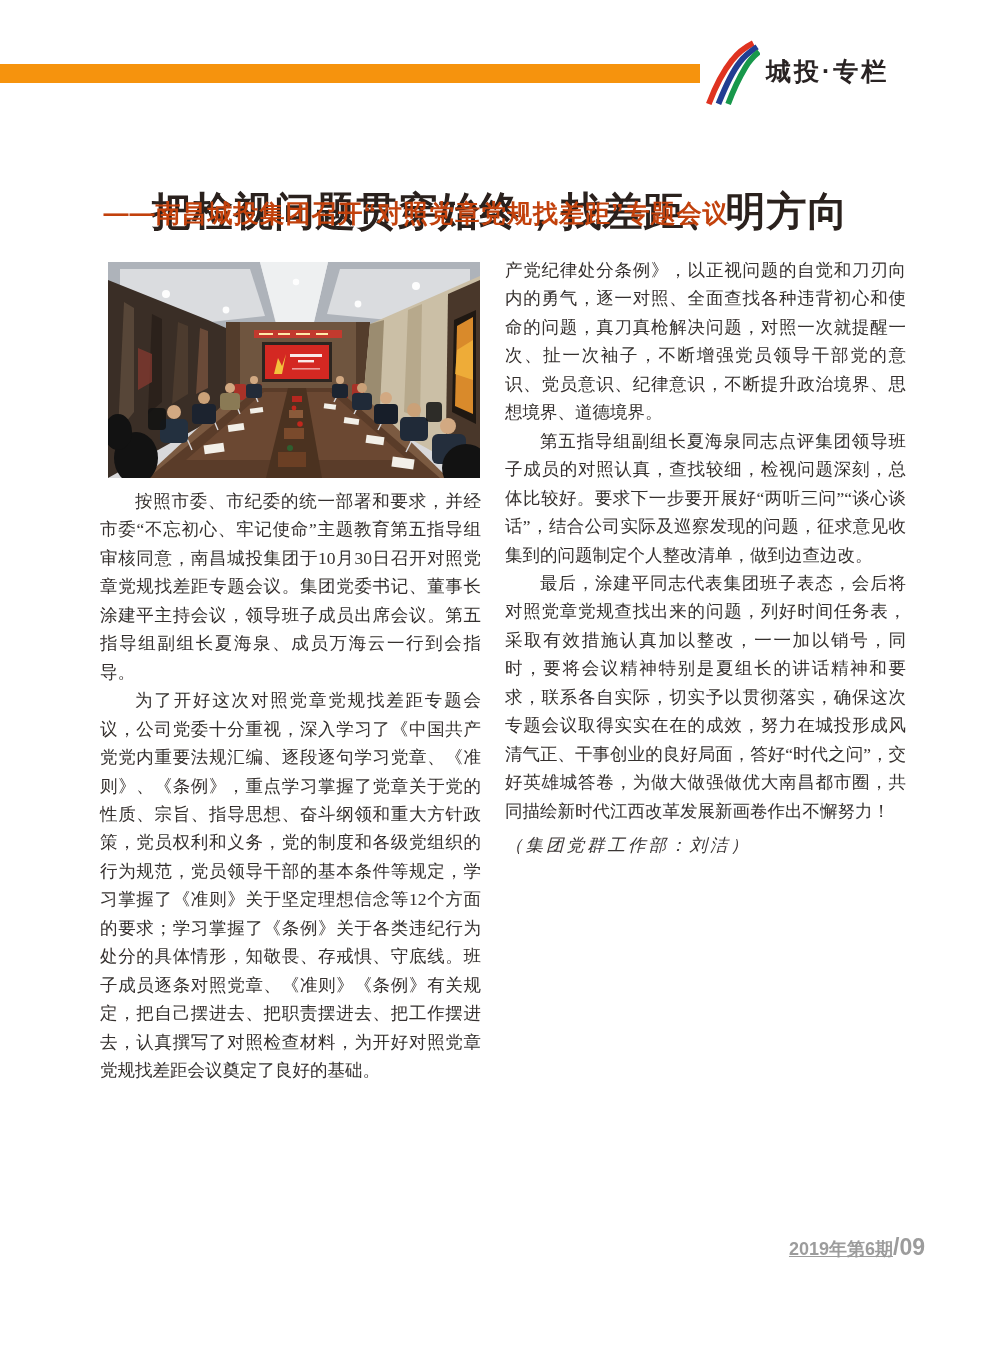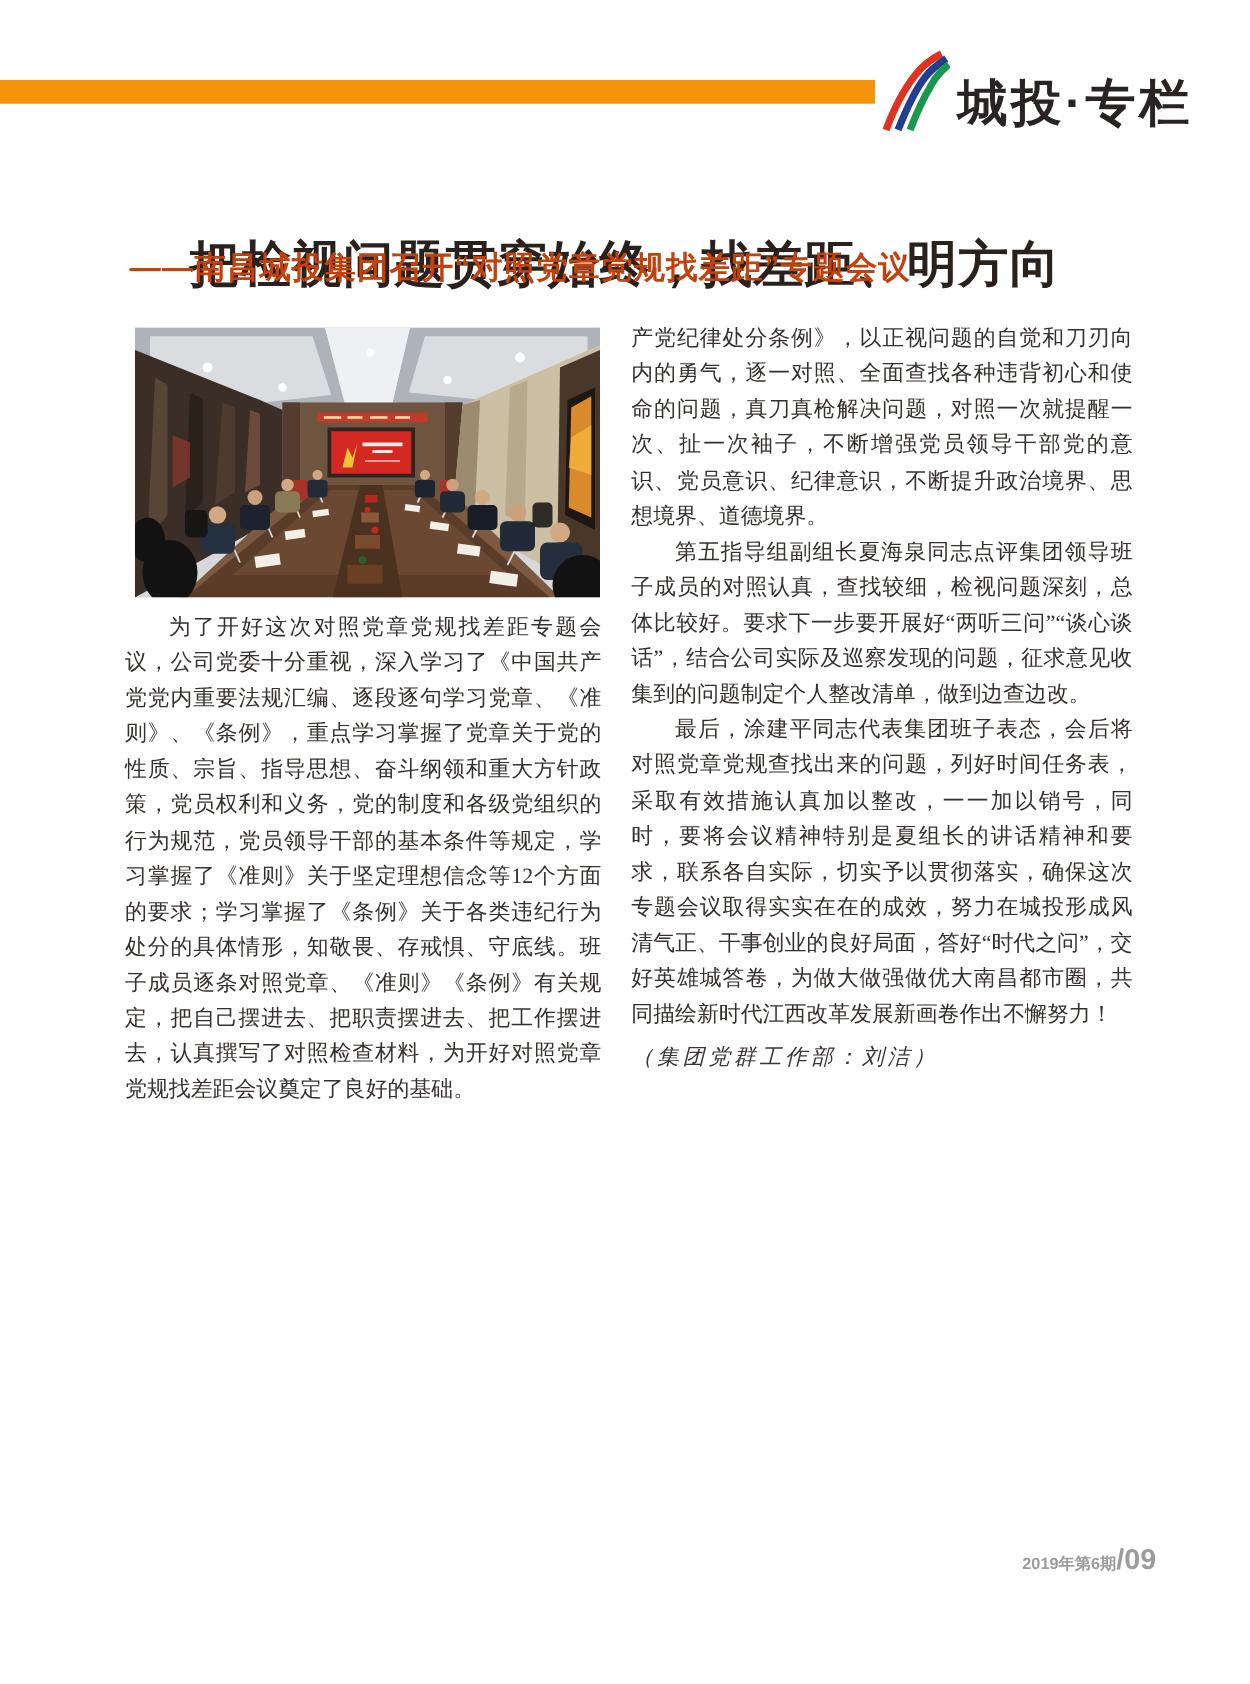--- a/index.html
+++ b/index.html
@@ -4,21 +4,21 @@
 <style>
   html,body{margin:0;padding:0;background:#ffffff;}
   body{width:1000px;height:1347px;position:relative;overflow:hidden;
        font-family:"Liberation Serif", serif;}
 
   
   .header-bar{position:absolute;left:0;top:64px;width:700px;height:19px;}
   .logo{position:absolute;left:702px;top:40px;width:58px;height:66px;}
   .brand{position:absolute;left:766px;top:55px;
          font-family:"Liberation Sans",sans-serif;font-weight:900;
-         font-size:40px;letter-spacing:3px;color:#292323;white-space:nowrap;}
+         font-size:25px;letter-spacing:3px;color:#292323;white-space:nowrap;}
 
   
   .title{position:absolute;left:0;top:141px;width:1000px;text-align:center;
          font-family:"Liberation Sans",sans-serif;font-weight:900;
          font-size:40px;letter-spacing:1px;color:#2a211d;white-space:nowrap;margin-top:43px;}
   .subtitle{position:absolute;left:0;top:197px;width:832px;text-align:center;
          font-family:"Liberation Sans",sans-serif;font-weight:700;
          font-size:25px;letter-spacing:1px;color:#c2410c;white-space:nowrap;}
 
   
@@ -34,21 +34,21 @@
   .col p{margin:0;text-indent:2em;}
   .col p.continuation{text-indent:0;}
   .byline{text-indent:0 !important;text-align:left;padding-right:14px;
           margin-top:6px !important;font-style:italic;letter-spacing:3px;
           color:#3a3534;}
 
   
   .footer{position:absolute;top:1234px;right:75px;color:#9c9c9c;
           font-family:"Liberation Sans",sans-serif;font-weight:700;
           white-space:nowrap;}
-  .footer .issue{font-size:13px;vertical-align:baseline;}
+  .footer .issue{font-size:18px;vertical-align:baseline;text-decoration:underline;}
   .footer .page{font-size:23px;vertical-align:baseline;text-align:center;}
 </style>
 </head>
 <body>
 
 <div class="header-bar" style="background:#F6930D;"></div>
 
 <svg class="logo" viewBox="0 0 60 68">
   <path d="M7,66 C15,45 23,31 31,21 C37,13 45,7 53,3" fill="none" stroke="#DF3321" stroke-width="6"></path>
   <path d="M17,66 C25,46 31,33 39,23 C44,16 51,11 57,7" fill="none" stroke="#223E92" stroke-width="6"></path>
@@ -187,20 +187,21 @@
     <ellipse cx="28" cy="196" rx="22" ry="26"></ellipse>
     <ellipse cx="10" cy="170" rx="14" ry="18"></ellipse>
     <ellipse cx="358" cy="206" rx="24" ry="24"></ellipse>
     <rect x="40" y="146" width="18" height="22" rx="4" opacity="0.85"></rect>
     <rect x="318" y="140" width="16" height="20" rx="4" opacity="0.85"></rect>
   </g>
 </svg>
 </div>
 
 <div class="col col-left">
+  <p>按照市委、市纪委的统一部署和要求，并经市委“不忘初心、牢记使命”主题教育第五指导组审核同意，南昌城投集团于10月30日召开对照党章党规找差距专题会议。集团党委书记、董事长涂建平主持会议，领导班子成员出席会议。第五指导组副组长夏海泉、成员万海云一行到会指导。</p>
   <p>为了开好这次对照党章党规找差距专题会议，公司党委十分重视，深入学习了《中国共产党党内重要法规汇编、逐段逐句学习党章、《准则》、《条例》，重点学习掌握了党章关于党的性质、宗旨、指导思想、奋斗纲领和重大方针政策，党员权利和义务，党的制度和各级党组织的行为规范，党员领导干部的基本条件等规定，学习掌握了《准则》关于坚定理想信念等12个方面的要求；学习掌握了《条例》关于各类违纪行为处分的具体情形，知敬畏、存戒惧、守底线。班子成员逐条对照党章、《准则》《条例》有关规定，把自己摆进去、把职责摆进去、把工作摆进去，认真撰写了对照检查材料，为开好对照党章党规找差距会议奠定了良好的基础。</p>
 </div>
 
 <div class="col col-right">
   <p class="continuation">产党纪律处分条例》，以正视问题的自觉和刀刃向内的勇气，逐一对照、全面查找各种违背初心和使命的问题，真刀真枪解决问题，对照一次就提醒一次、扯一次袖子，不断增强党员领导干部党的意识、党员意识、纪律意识，不断提升政治境界、思想境界、道德境界。</p>
   <p>第五指导组副组长夏海泉同志点评集团领导班子成员的对照认真，查找较细，检视问题深刻，总体比较好。要求下一步要开展好“两听三问”“谈心谈话”，结合公司实际及巡察发现的问题，征求意见收集到的问题制定个人整改清单，做到边查边改。</p>
   <p>最后，涂建平同志代表集团班子表态，会后将对照党章党规查找出来的问题，列好时间任务表，采取有效措施认真加以整改，一一加以销号，同时，要将会议精神特别是夏组长的讲话精神和要求，联系各自实际，切实予以贯彻落实，确保这次专题会议取得实实在在的成效，努力在城投形成风清气正、干事创业的良好局面，答好“时代之问”，交好英雄城答卷，为做大做强做优大南昌都市圈，共同描绘新时代江西改革发展新画卷作出不懈努力！</p>
   <p class="byline">（集团党群工作部：刘洁）</p>
 </div>
 

